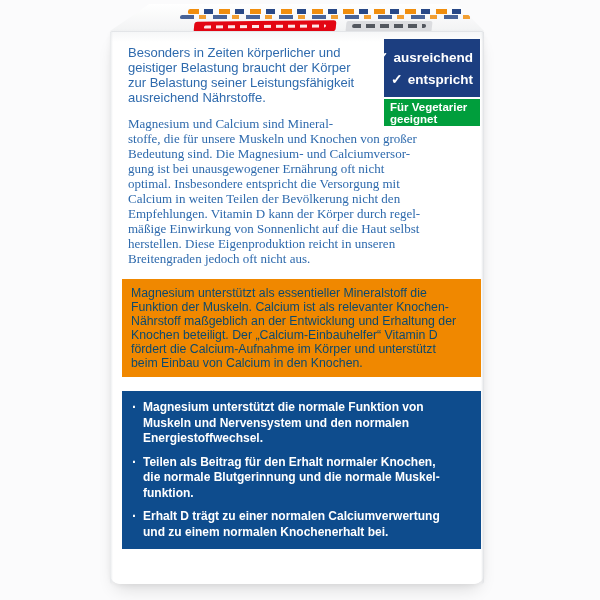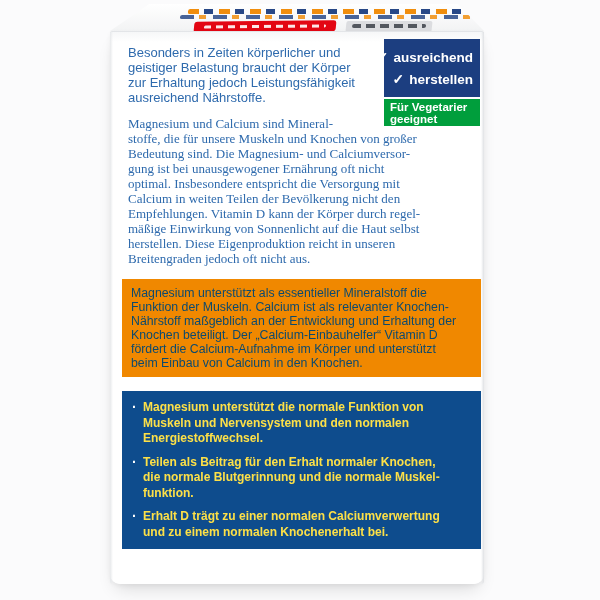--- a/index.html
+++ b/index.html
@@ -111,52 +111,52 @@
 
   
   .benefits{
     position:absolute;left:12px;top:359px;width:359px;
     background:#0e4c8d;box-sizing:border-box;padding:9px 10px 9px 10px;
     display:flex;flex-direction:column;gap:8px;
   }
   .benefit{display:grid;grid-template-columns:11px 1fr;align-items:start;}
   .bullet{color:#ffffff;font-weight:bold;font-size:14px;line-height:15.5px;}
   .btext{
-    color:#fde047;font-weight:bold;font-size:12px;line-height:15.5px;
+    color:#ffffff;font-weight:bold;font-size:12px;line-height:15.5px;
     white-space:pre-line;
   }
 </style>
 </head>
 <body>
 
 <div class="stage">
   <div class="box">
 
     <div class="flap">
       <div class="dashrow row1"></div>
       <div class="dashrow row2"></div>
       <div class="aktivbar"></div>
       <div class="logoblob"></div>
     </div>
 
     <div class="front">
 
       <p class="para intro">Besonders in Zeiten körperlicher und
 geistiger Belastung braucht der Körper
-zur Erhaltung jedoch Leistungsfähigkeit
+zur Belastung seiner Leistungsfähigkeit
 ausreichend Nährstoffe.</p>
 
       <div class="badge-navy">
         <div class="badge-line">
           <span class="check">✓</span>
           <span>ausreichend</span>
         </div>
         <div class="badge-line">
           <span class="check">✓</span>
-          <span>herstellen</span>
+          <span>entspricht</span>
         </div>
       </div>
 
       <div class="badge-green">Für Vegetarier
 geeignet</div>
 
       <p class="para bodytext">Magnesium und Calcium sind Mineral-
 stoffe, die für unsere Muskeln und Knochen von großer
 Bedeutung sind. Die Magnesium- und Calciumversor-
 gung ist bei unausgewogener Ernährung oft nicht

